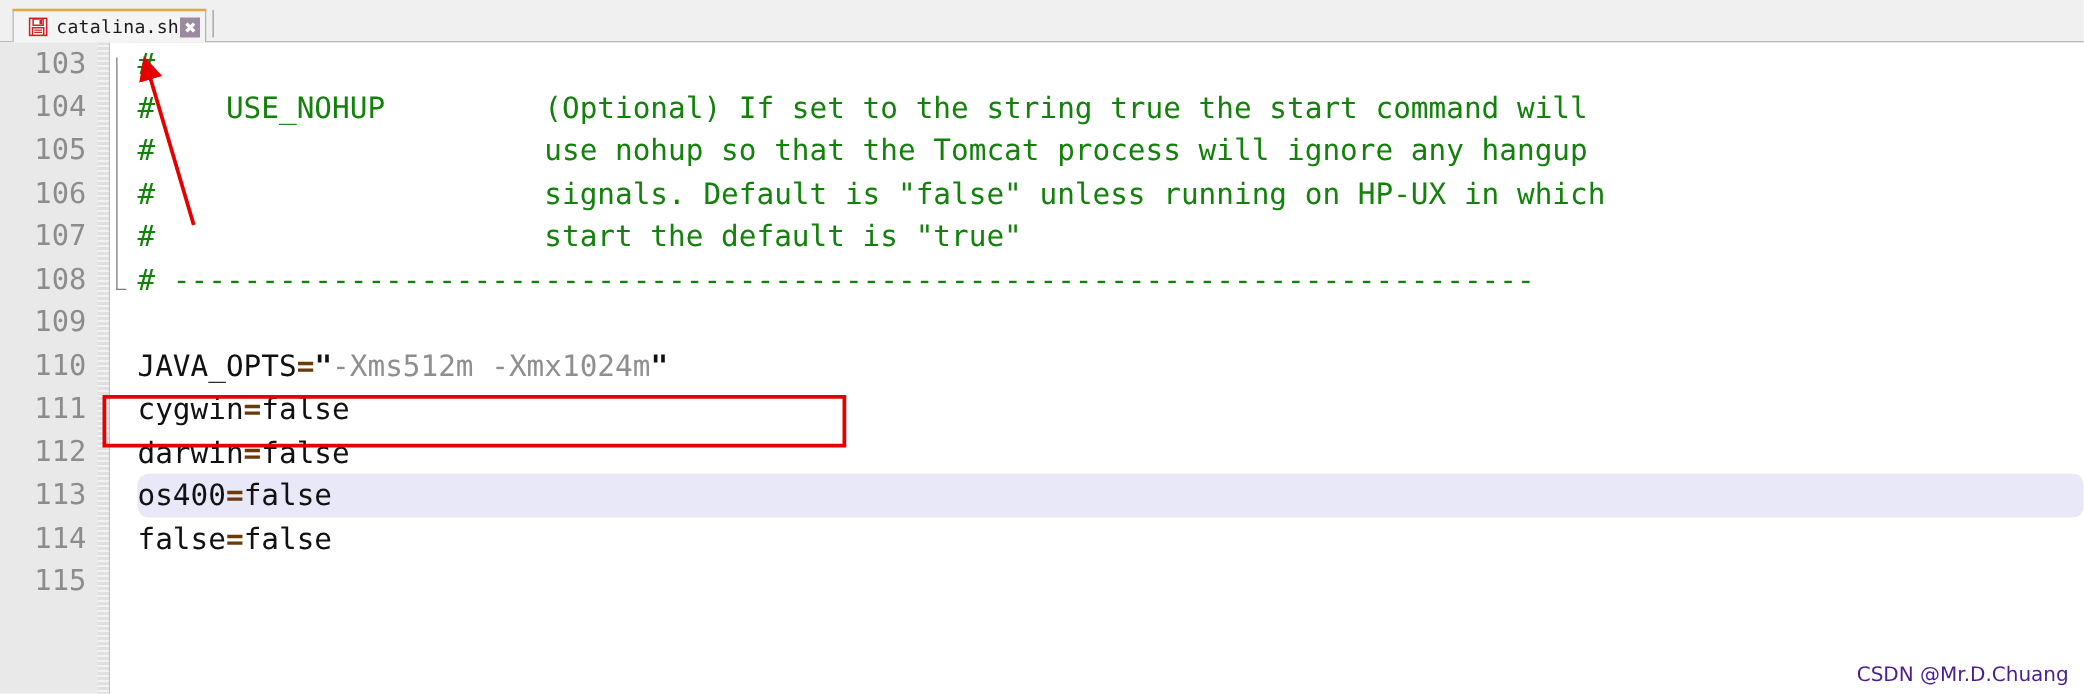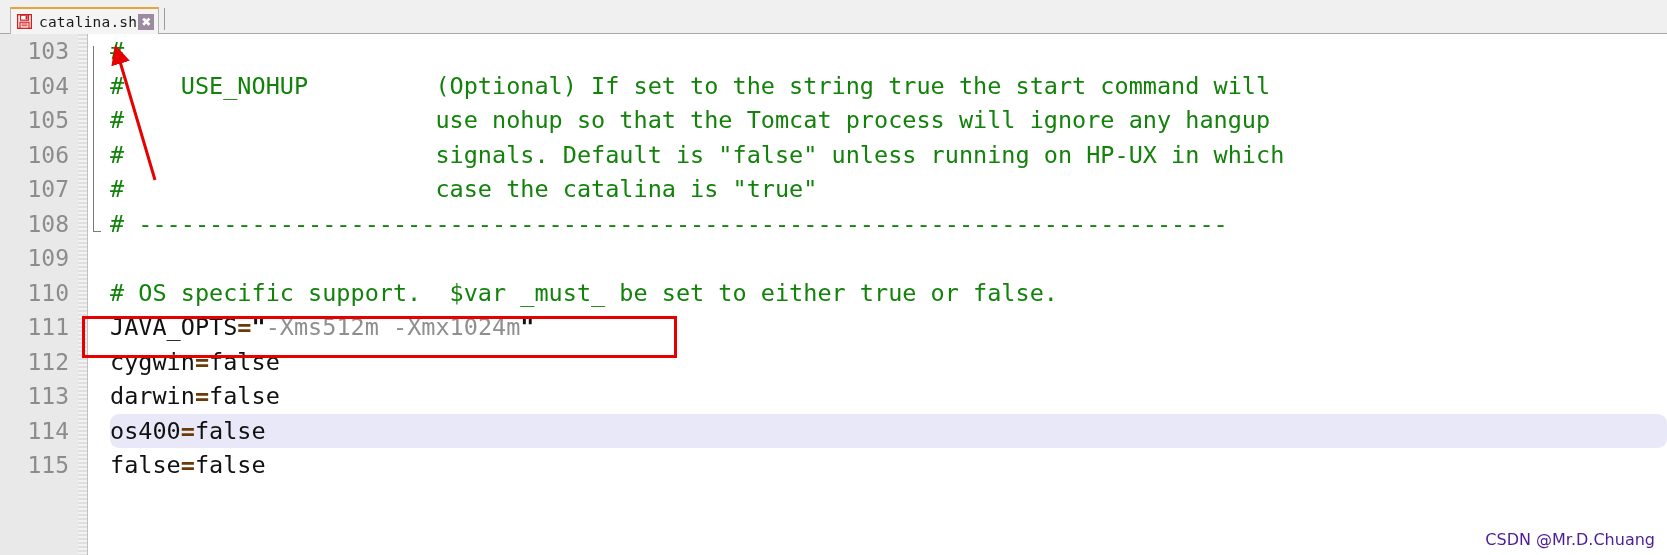--- a/index.html
+++ b/index.html
@@ -36,21 +36,21 @@
     display: flex;
     align-items: flex-end;
     padding-left: 10px;
     box-sizing: border-box;
     position: relative;
   }
   .tab {
     display: flex;
     align-items: center;
     height: 27px;
-    padding: 0 4px 0 6px;
+    padding: 0 4px 0 12px;
     background: #f4f4f4;
     border-left: 1px solid #b5b5b5;
     border-right: 1px solid #b5b5b5;
     border-top: 2px solid #e8a33d;
     box-sizing: border-box;
     position: relative;
     top: 1px;
   }
   .tab-icon {
     width: 15px;
@@ -246,24 +246,23 @@
 
     <div id="fold-col">
       <div id="fold-bracket"></div>
     </div>
 
     <div id="code-lines">
         <div class="cline"><span class="tok-comment">#</span></div>
         <div class="cline"><span class="tok-comment">#    USE_NOHUP         (Optional) If set to the string true the start command will</span></div>
         <div class="cline"><span class="tok-comment">#                      use nohup so that the Tomcat process will ignore any hangup</span></div>
         <div class="cline"><span class="tok-comment">#                      signals. Default is "false" unless running on HP-UX in which</span></div>
-        <div class="cline"><span class="tok-comment">#                      case the catalina is "true"</span></div>
+        <div class="cline"><span class="tok-comment">#                      start the default is "true"</span></div>
         <div class="cline"><span class="tok-comment"># -----------------------------------------------------------------------------</span></div>
         <div class="cline"><span class="tok-plain"></span></div>
-        <div class="cline"><span class="tok-comment"># OS specific support.  $var _must_ be set to either true or false.</span></div>
         <div class="cline"><span class="tok-plain">JAVA_OPTS</span><span class="tok-op">=</span><span class="tok-quote">"</span><span class="tok-string">-Xms512m -Xmx1024m</span><span class="tok-quote">"</span></div>
         <div class="cline"><span class="tok-plain">cygwin</span><span class="tok-op">=</span><span class="tok-plain">false</span></div>
         <div class="cline"><span class="tok-plain">darwin</span><span class="tok-op">=</span><span class="tok-plain">false</span></div>
         <div class="cline highlight"><span class="tok-plain">os400</span><span class="tok-op">=</span><span class="tok-plain">false</span></div>
         <div class="cline"><span class="tok-plain">false</span><span class="tok-op">=</span><span class="tok-plain">false</span></div>
       </div>
 
   </div>
 
   <div id="watermark">CSDN @Mr.D.Chuang</div>

